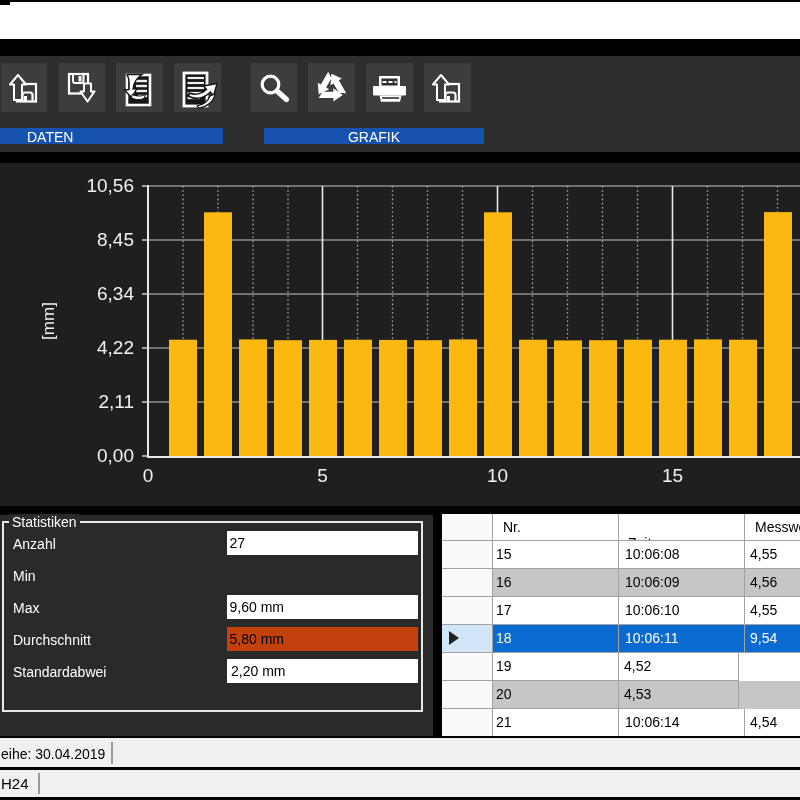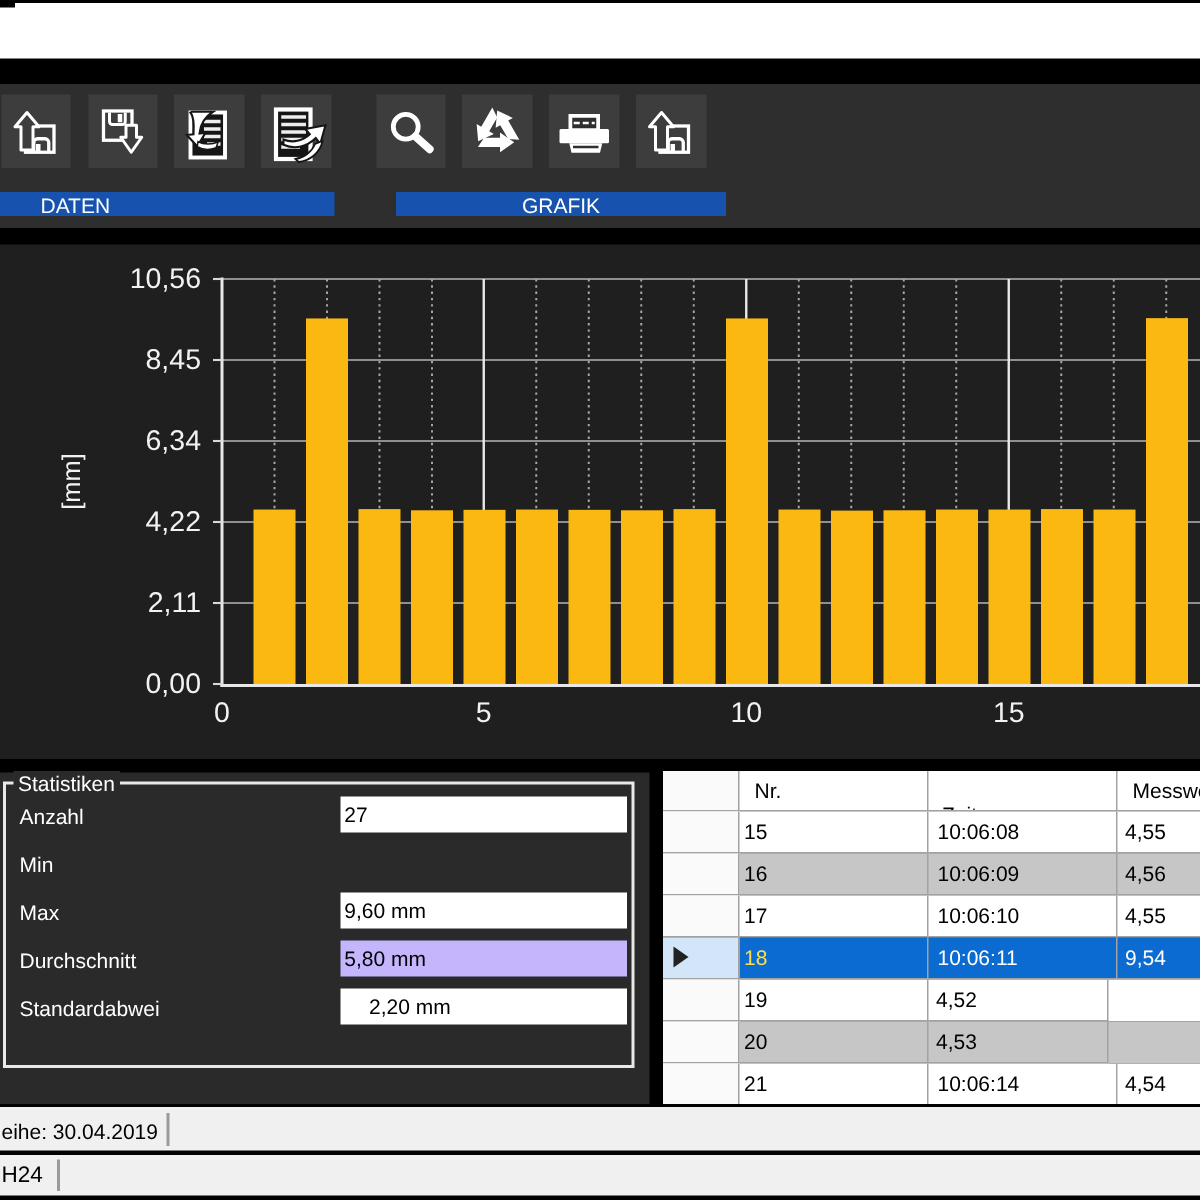--- a/index.html
+++ b/index.html
@@ -205,22 +205,22 @@
 
   <div class="abs" style="left:2px;top:6px;width:421px;height:191px;border:2px solid #e8e8e8;"></div>
   <div class="abs" style="left:9px;top:-1px;padding:0 3px;background:#2a2a2a;color:#fff;font-size:14px;">Statistiken</div>
   <div class="abs" style="left:13px;top:21px;color:#fff;font-size:14px;">Anzahl</div>
   <div class="abs" style="left:13px;top:53px;color:#fff;font-size:14px;">Min</div>
   <div class="abs" style="left:13px;top:85px;color:#fff;font-size:14px;">Max</div>
   <div class="abs" style="left:13px;top:117px;color:#fff;font-size:14px;">Durchschnitt</div>
   <div class="abs" style="left:13px;top:149px;color:#fff;font-size:14px;">Standardabwei</div>
   <div class="abs" style="left:227px;top:16px;width:191px;height:24px;background:#fff;color:#000;font-size:14px;padding:4px 0 0 2.5px;">27</div>
   <div class="abs" style="left:227px;top:80px;width:191px;height:24px;background:#fff;color:#000;font-size:14px;padding:4px 0 0 2.5px;">9,60 mm</div>
-  <div class="abs" style="left:227px;top:112px;width:191px;height:24px;background:#c4b5fd;color:#000;font-size:14px;padding:4px 0 0 2.5px;">5,80 mm</div>
-  <div class="abs" style="left:227px;top:144px;width:191px;height:24px;background:#fff;color:#000;font-size:14px;padding:4px 0 0 19px;">2,20 mm</div>
+  <div class="abs" style="left:227px;top:112px;width:191px;height:24px;background:#c2410c;color:#000;font-size:14px;padding:4px 0 0 2.5px;">5,80 mm</div>
+  <div class="abs" style="left:227px;top:144px;width:191px;height:24px;background:#fff;color:#000;font-size:14px;padding:4px 0 0 4px;">2,20 mm</div>
 
   <div class="abs" style="left:433px;top:-4px;width:367px;height:227px;background:#000"></div>
   <div class="abs" style="left:442px;top:-1px;width:358px;height:222px;overflow:hidden;">
     <div class="trow" style="top:0;height:27px;background:#fff">
       <div class="c0"></div>
       <div class="c1" style="padding:5px 0 0 10px;font-size:14px;">Nr.</div>
       <div class="c2" style="padding:21px 0 0 9px;font-size:14px;">Zeit</div>
       <div class="c3" style="padding:5px 0 0 10px;font-size:14px;">Messwert</div>
     </div>
     <div class="trow" style="top:27px;height:28px;background:#fff">
@@ -240,21 +240,21 @@
         <div class="c1">17</div>
         <div class="c2">10:06:10</div>
         <div class="c3">4,55</div>
     </div>
     <div class="trow" style="top:111px;height:28px;background:#0c6bd1;color:#fff;">
       <div class="c0" style="background:#d3e5f8;position:relative;">
         <svg width="14" height="16" style="position:absolute;left:5px;top:5px">
             <path d="M2 1 L12 8 L2 15 Z" fill="#222"></path>
           </svg>
       </div>
-      <div class="c1" style="color:#fde047">18</div>
+      <div class="c1" style="color:#fef9c3">18</div>
         <div class="c2" style="color:#fff">10:06:11</div>
         <div class="c3" style="color:#fff">9,54</div>
     </div>
     <div class="trow" style="top:139px;height:28px;background:#fff">
       <div class="c0"></div>
         <div class="c1">19</div>
         <div class="c3">4,52</div>
     </div>
     <div class="trow" style="top:167px;height:28px;background:#c6c6c6">
       <div class="c0"></div>

